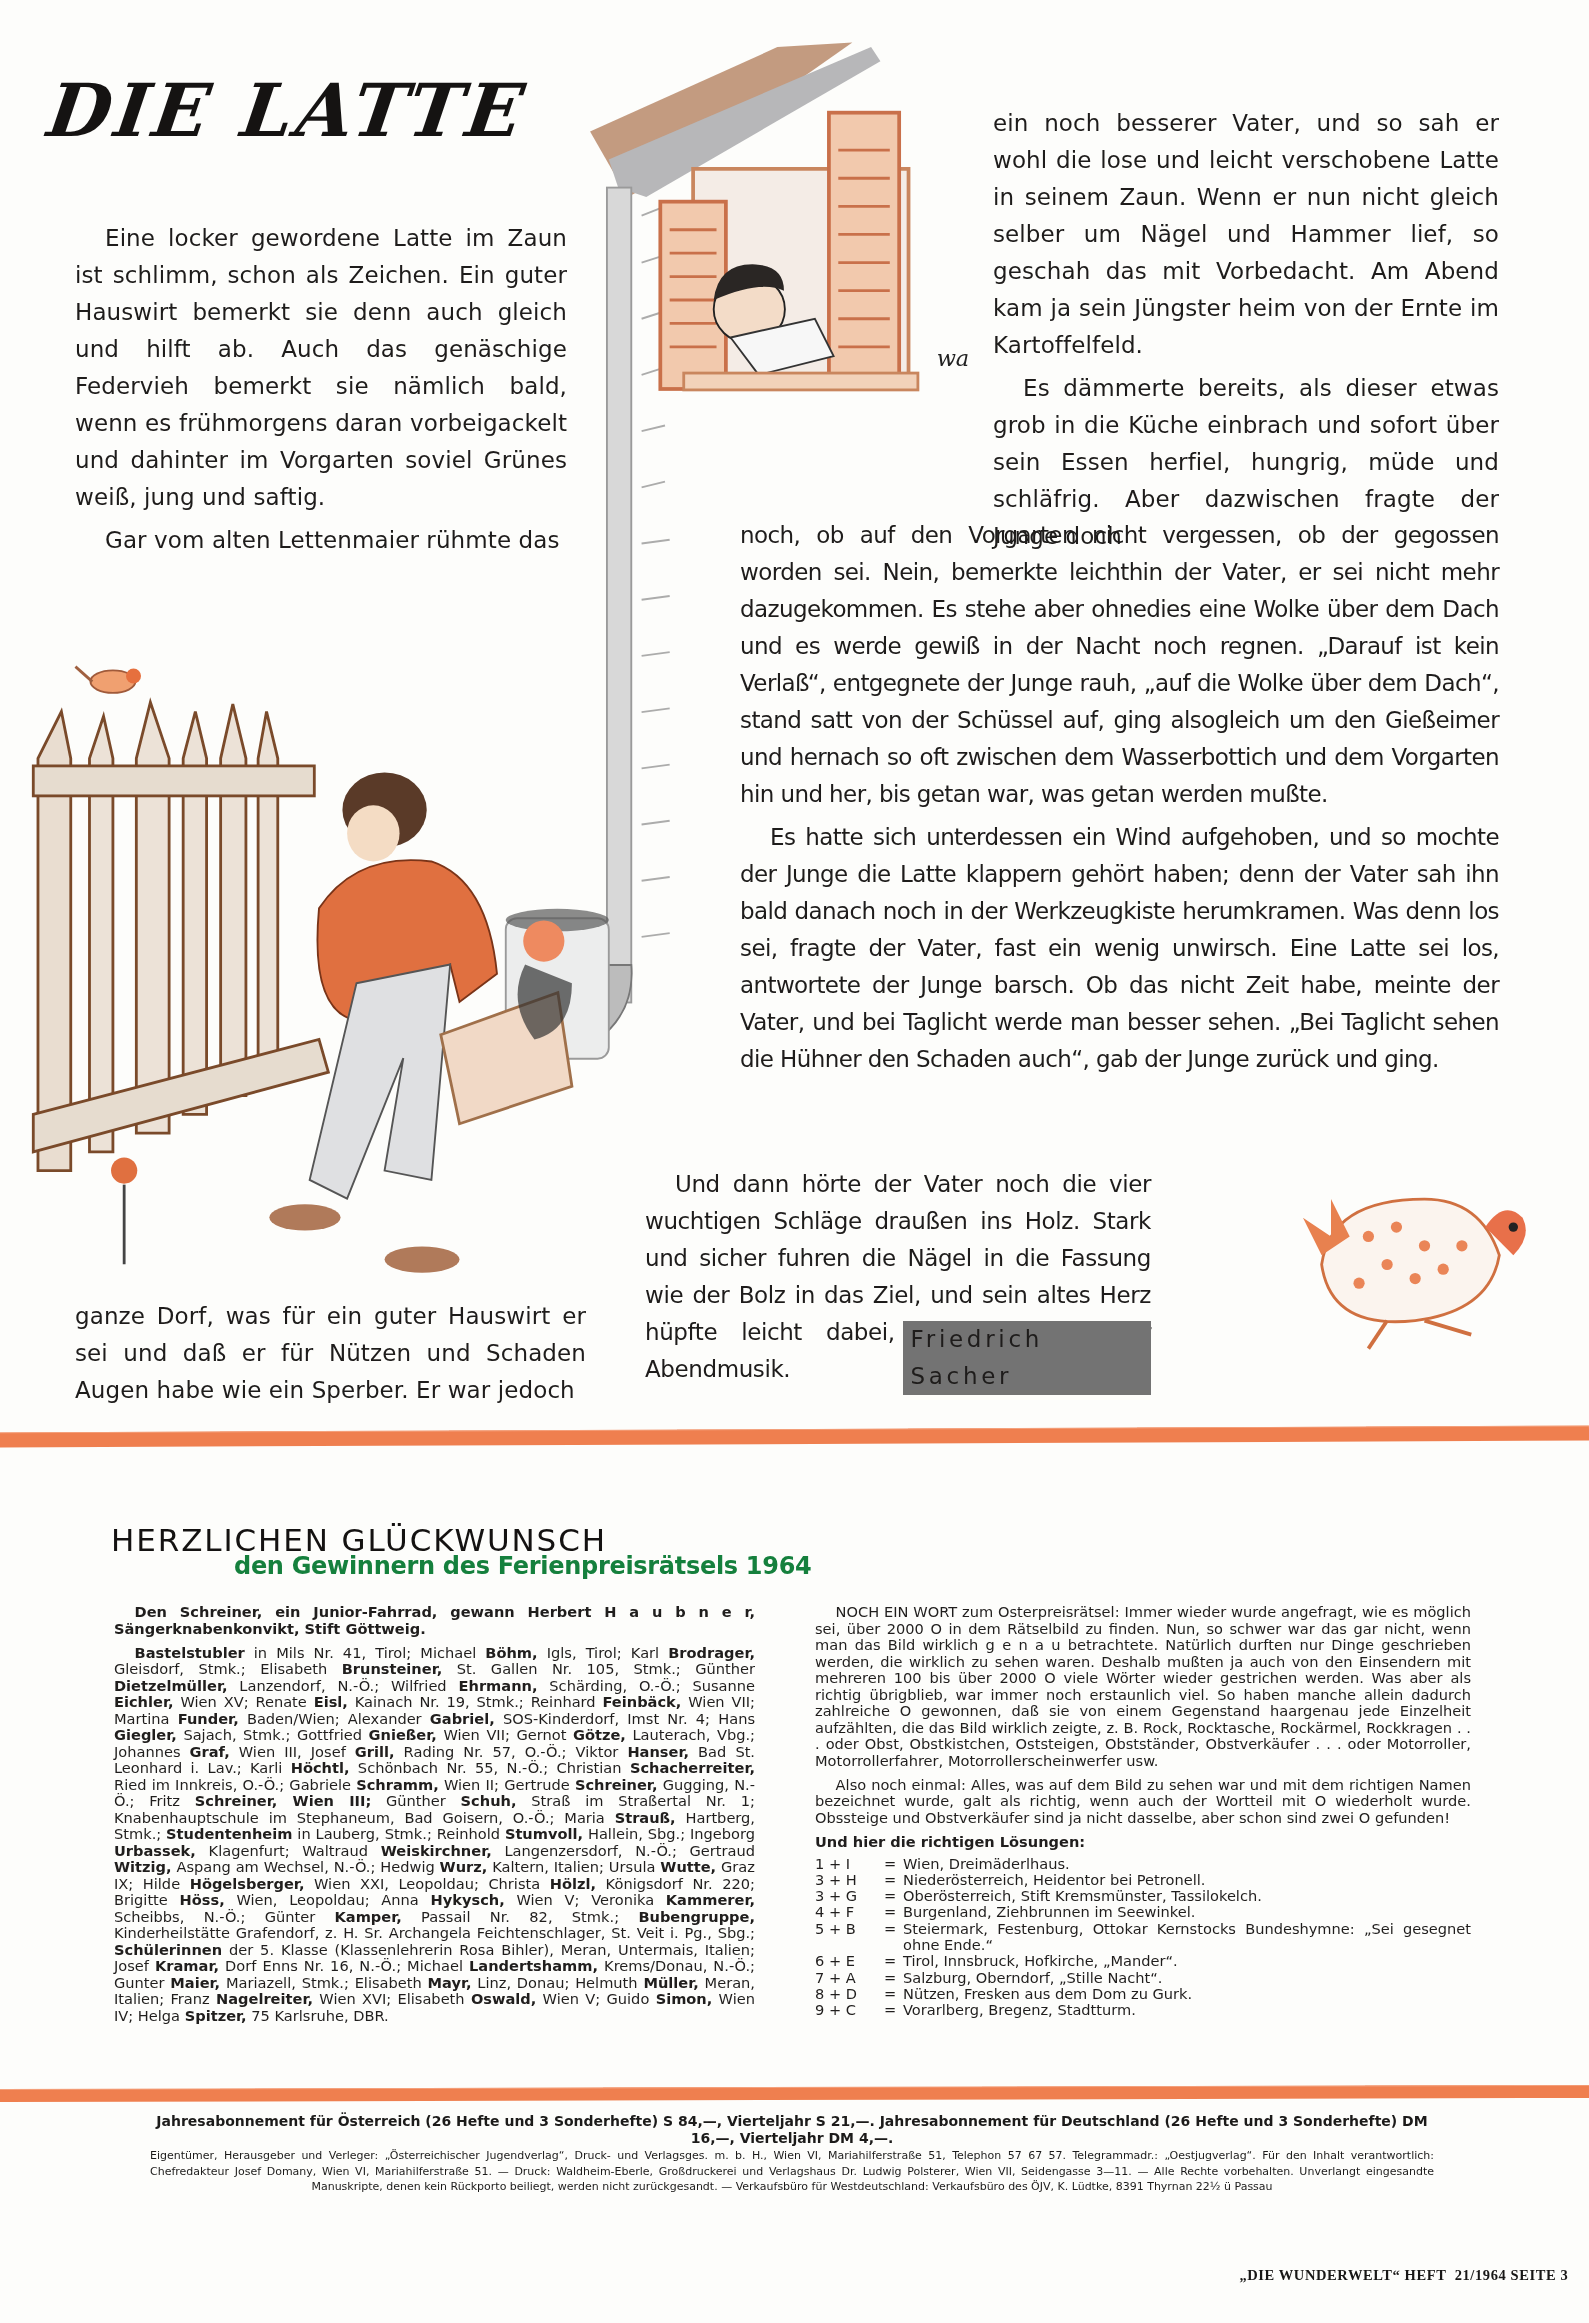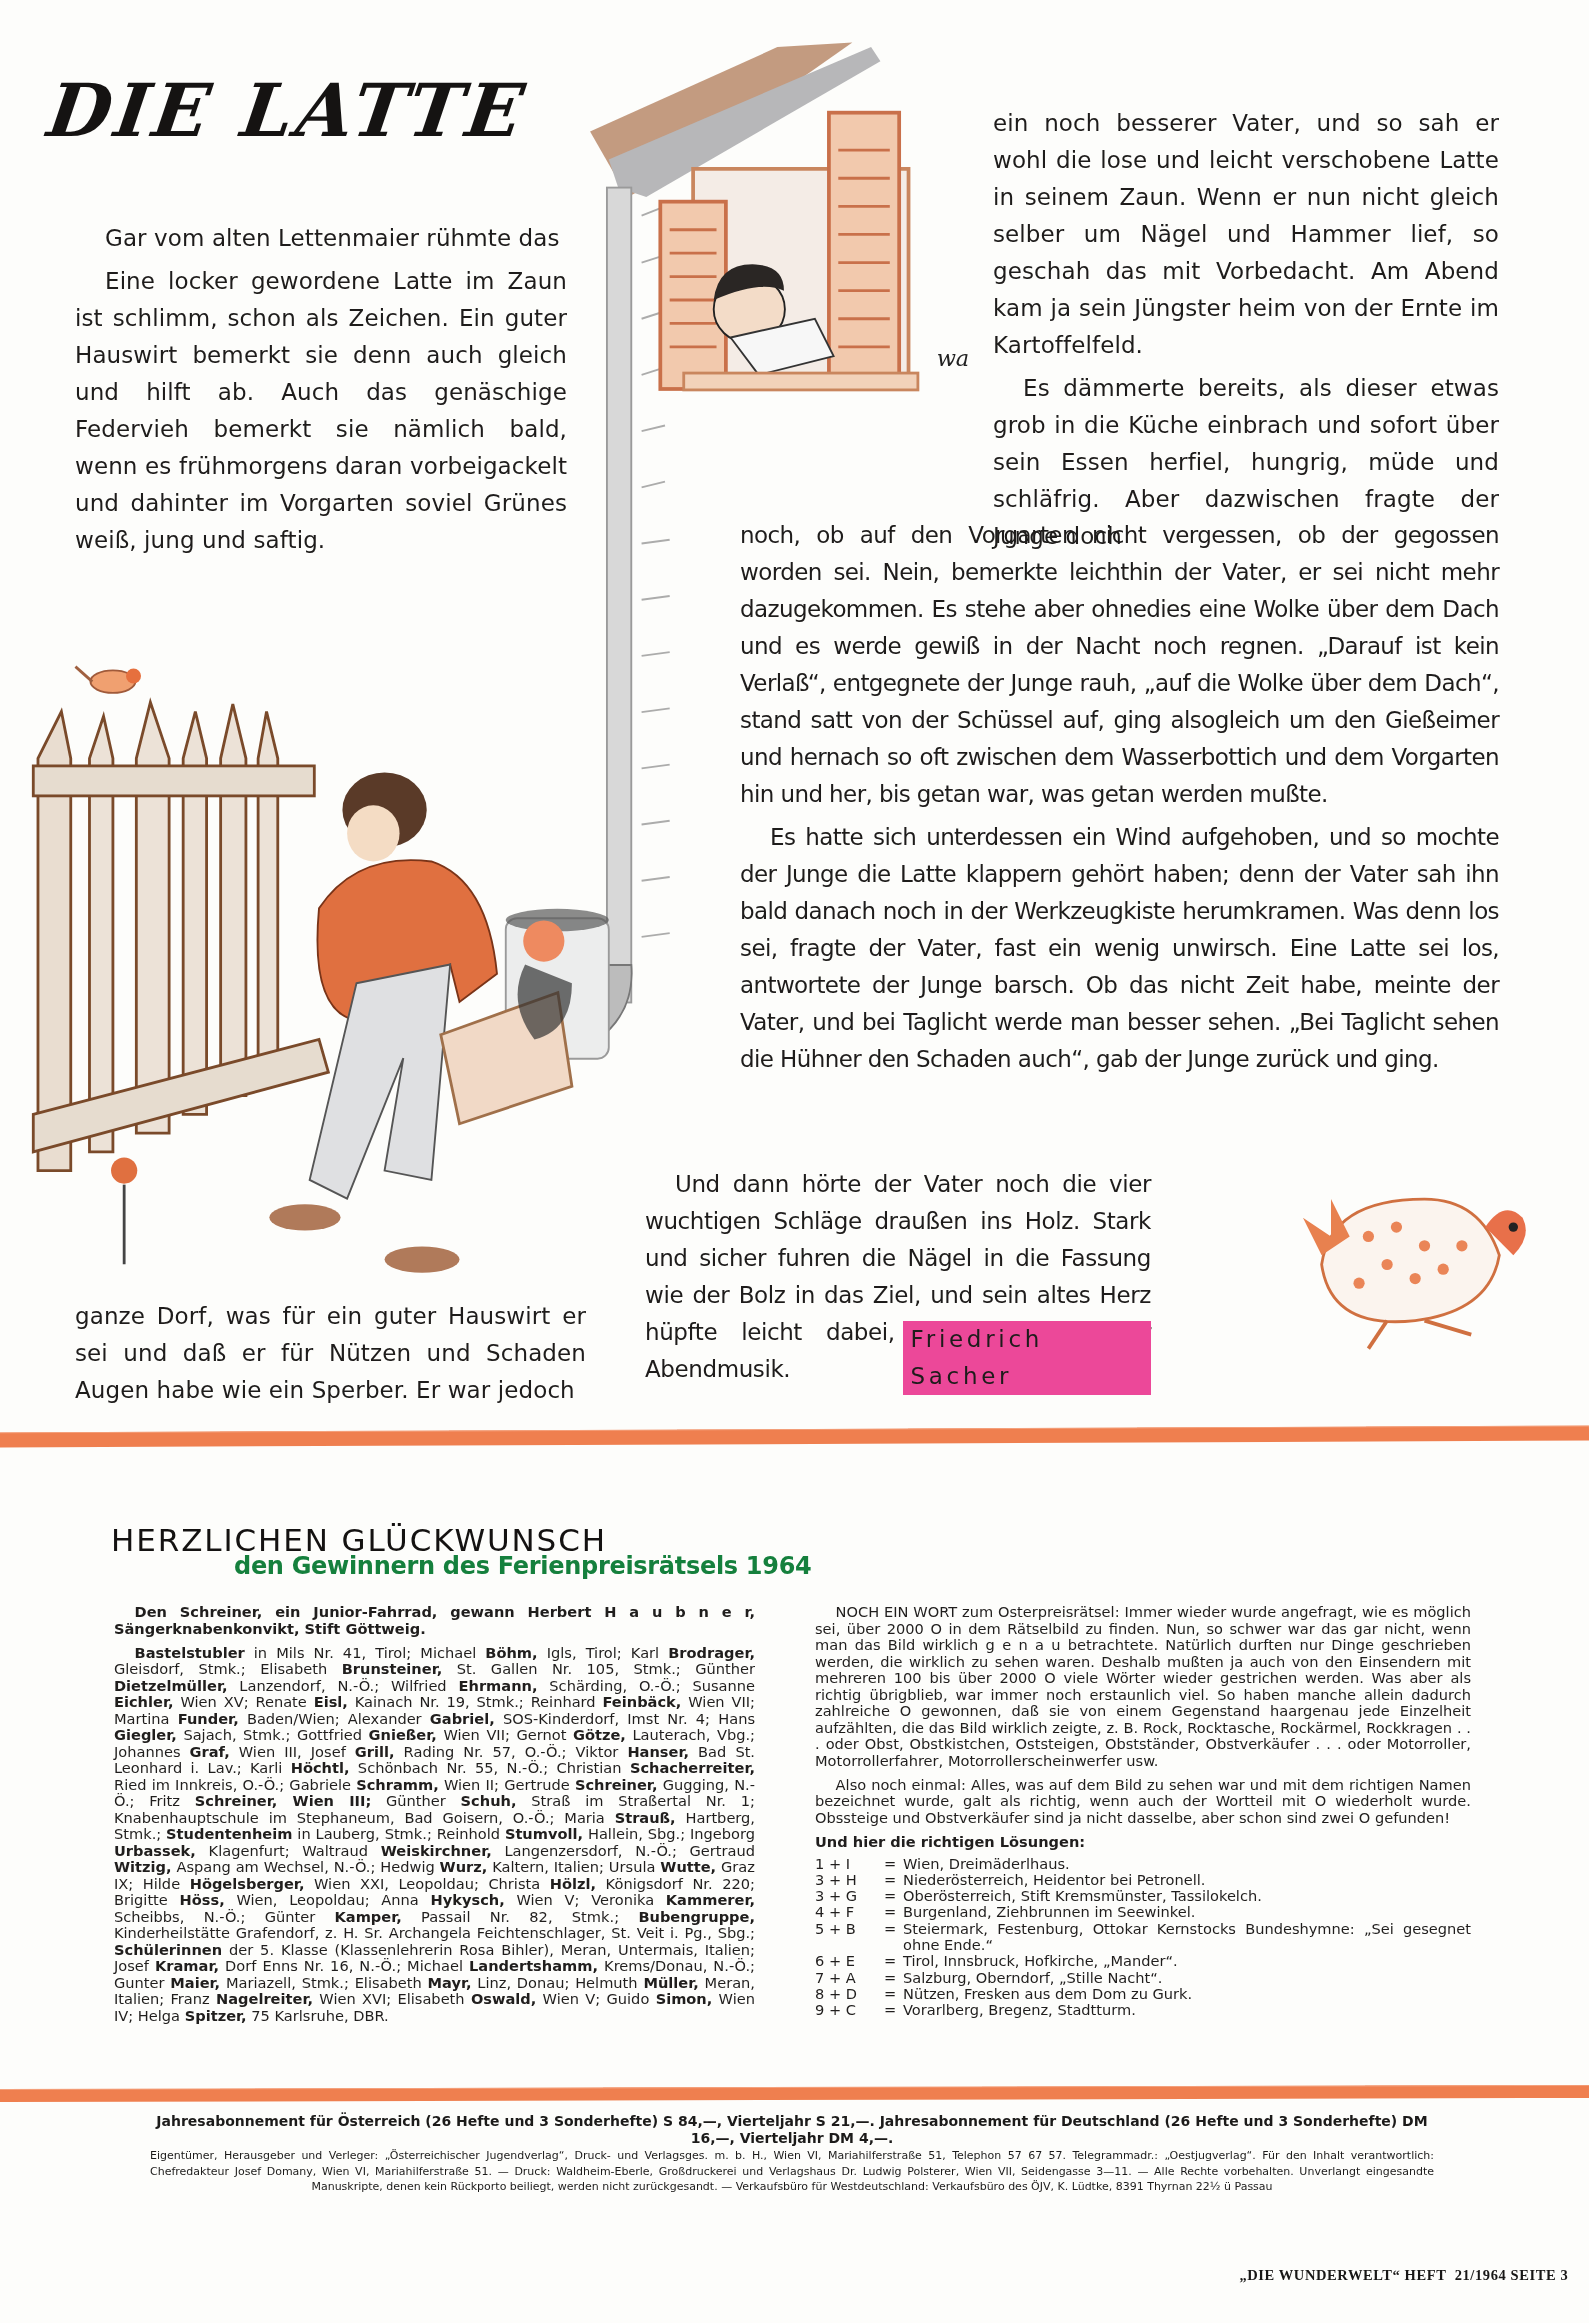--- a/index.html
+++ b/index.html
@@ -162,37 +162,37 @@
       <circle cx="190" cy="80" r="6"></circle>
   </g>
   <path d="M215 60 q20 -30 40 -10 q10 20 -10 40z" fill="#e8704a"></path>
   <circle cx="245" cy="60" r="5" fill="#222"></circle>
   <path d="M40 90 l-20 -40 l30 20 l0 -40 l20 40z" fill="#e8814f"></path>
   <line x1="110" y1="160" x2="90" y2="190" stroke="#d07040" stroke-width="4"></line>
   <line x1="150" y1="160" x2="200" y2="175" stroke="#d07040" stroke-width="4"></line>
 </svg>
 
 <div class="abs story" style="left:75px; top:220px; width:492px;">
+  <p>Eine locker gewordene Latte im Zaun ist schlimm, schon als Zeichen. Ein guter Hauswirt bemerkt sie denn auch gleich und hilft ab. Auch das genäschige Federvieh bemerkt sie nämlich bald, wenn es frühmorgens daran vorbeigackelt und dahinter im Vorgarten soviel Grünes weiß, jung und saftig.</p>
   <p>Gar vom alten Lettenmaier rühmte das</p>
-  <p>Eine locker gewordene Latte im Zaun ist schlimm, schon als Zeichen. Ein guter Hauswirt bemerkt sie denn auch gleich und hilft ab. Auch das genäschige Federvieh bemerkt sie nämlich bald, wenn es frühmorgens daran vorbeigackelt und dahinter im Vorgarten soviel Grünes weiß, jung und saftig.</p>
 </div>
 
 <div class="abs story" style="left:993px; top:105px; width:506px;">
   <p class="noindent">ein noch besserer Vater, und so sah er wohl die lose und leicht verschobene Latte in seinem Zaun. Wenn er nun nicht gleich selber um Nägel und Hammer lief, so geschah das mit Vorbedacht. Am Abend kam ja sein Jüngster heim von der Ernte im Kartoffelfeld.</p>
   <p>Es dämmerte bereits, als dieser etwas grob in die Küche einbrach und sofort über sein Essen herfiel, hungrig, müde und schläfrig. Aber dazwischen fragte der Junge doch</p>
 </div>
 
 <div class="abs story" style="left:740px; top:517px; width:759px; letter-spacing:-0.6px;">
   <p class="noindent">noch, ob auf den Vorgarten nicht vergessen, ob der gegossen worden sei. Nein, bemerkte leichthin der Vater, er sei nicht mehr dazugekommen. Es stehe aber ohnedies eine Wolke über dem Dach und es werde gewiß in der Nacht noch regnen. „Darauf ist kein Verlaß“, entgegnete der Junge rauh, „auf die Wolke über dem Dach“, stand satt von der Schüssel auf, ging alsogleich um den Gießeimer und hernach so oft zwischen dem Wasserbottich und dem Vorgarten hin und her, bis getan war, was getan werden mußte.</p>
   <p>Es hatte sich unterdessen ein Wind aufgehoben, und so mochte der Junge die Latte klappern gehört haben; denn der Vater sah ihn bald danach noch in der Werkzeugkiste herumkramen. Was denn los sei, fragte der Vater, fast ein wenig unwirsch. Eine Latte sei los, antwortete der Junge barsch. Ob das nicht Zeit habe, meinte der Vater, und bei Taglicht werde man besser sehen. „Bei Taglicht sehen die Hühner den Schaden auch“, gab der Junge zurück und ging.</p>
 </div>
 
 <div class="abs story" style="left:645px; top:1166px; width:506px; letter-spacing:-0.4px;">
   <p>Und dann hörte der Vater noch die vier wuchtigen Schläge draußen ins Holz. Stark und sicher fuhren die Nägel in die Fassung wie der Bolz in das Ziel, und sein altes Herz hüpfte leicht dabei, viermal, zu dieser Abendmusik.</p>
-  <div style="position:absolute; left:258px; bottom:-1.9px; letter-spacing:3.7px; background:#ec4899; padding-left:7.5px;">Friedrich Sacher</div>
+  <div style="position:absolute; left:258px; bottom:-1.9px; letter-spacing:3.7px; background:#737373; padding-left:7.5px;">Friedrich Sacher</div>
 </div>
 
 <div class="abs story" style="left:75px; top:1298px; width:511px;">
   <p class="noindent">ganze Dorf, was für ein guter Hauswirt er sei und daß er für Nützen und Schaden Augen habe wie ein Sperber. Er war jedoch</p>
 </div>
 
 <div class="abs stripe" style="top:1429px; transform: rotate(-0.25deg);"></div>
 
 <div class="abs ghead1">HERZLICHEN GLÜCKWUNSCH</div>
 <div class="abs ghead2">den Gewinnern des Ferienpreisrätsels 1964</div>

